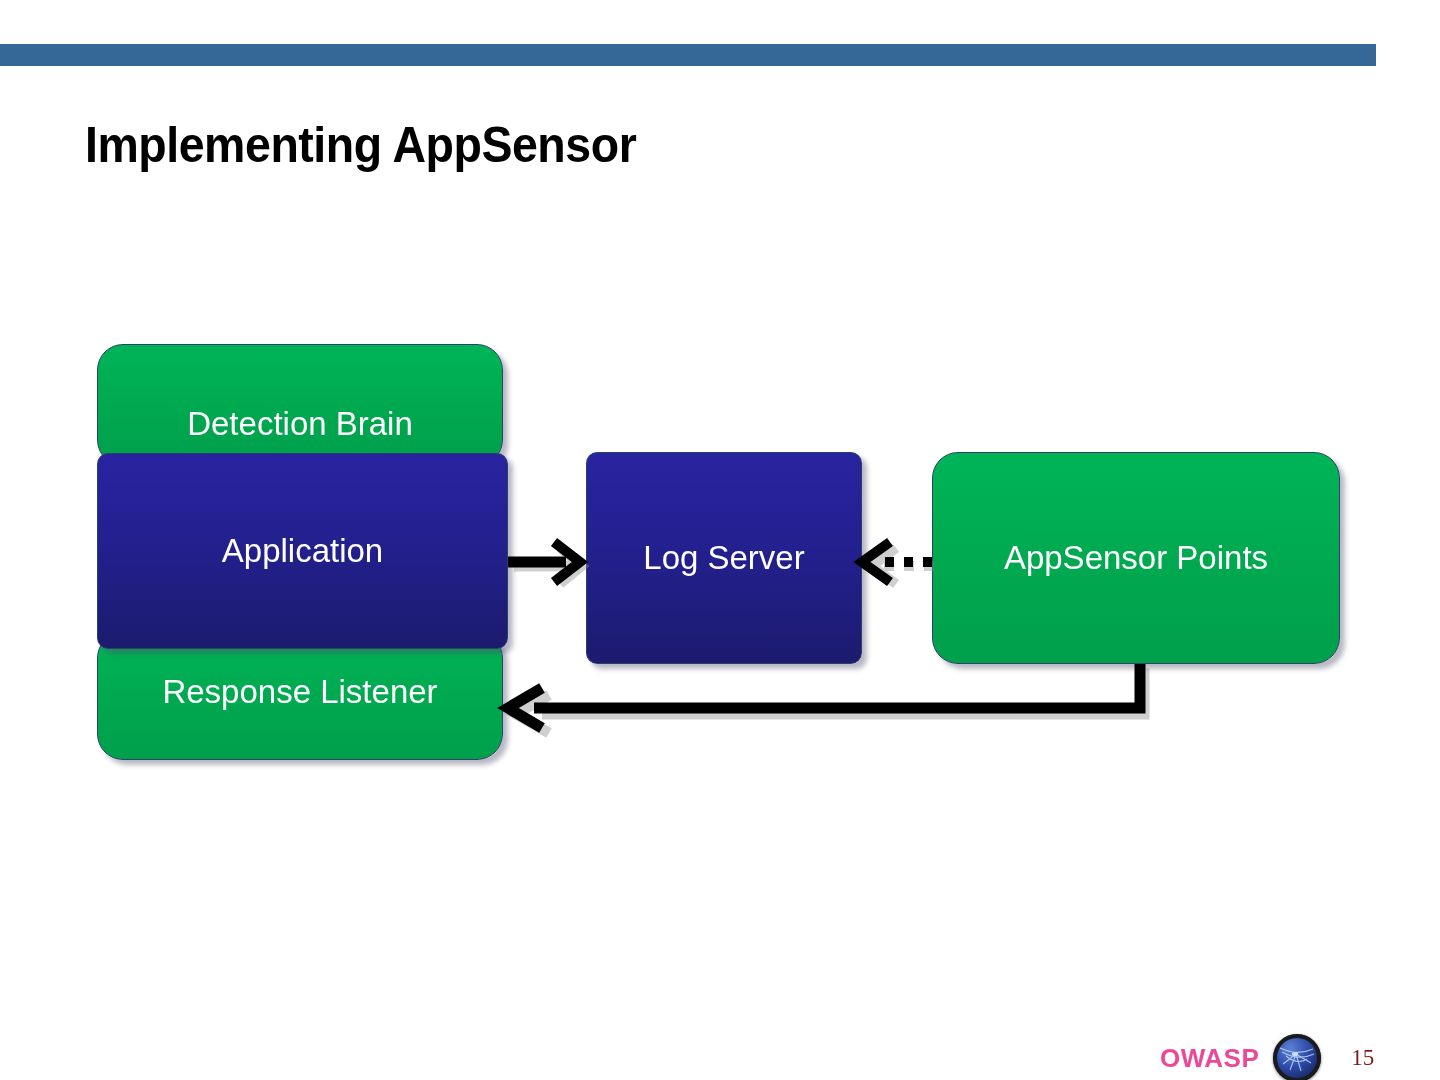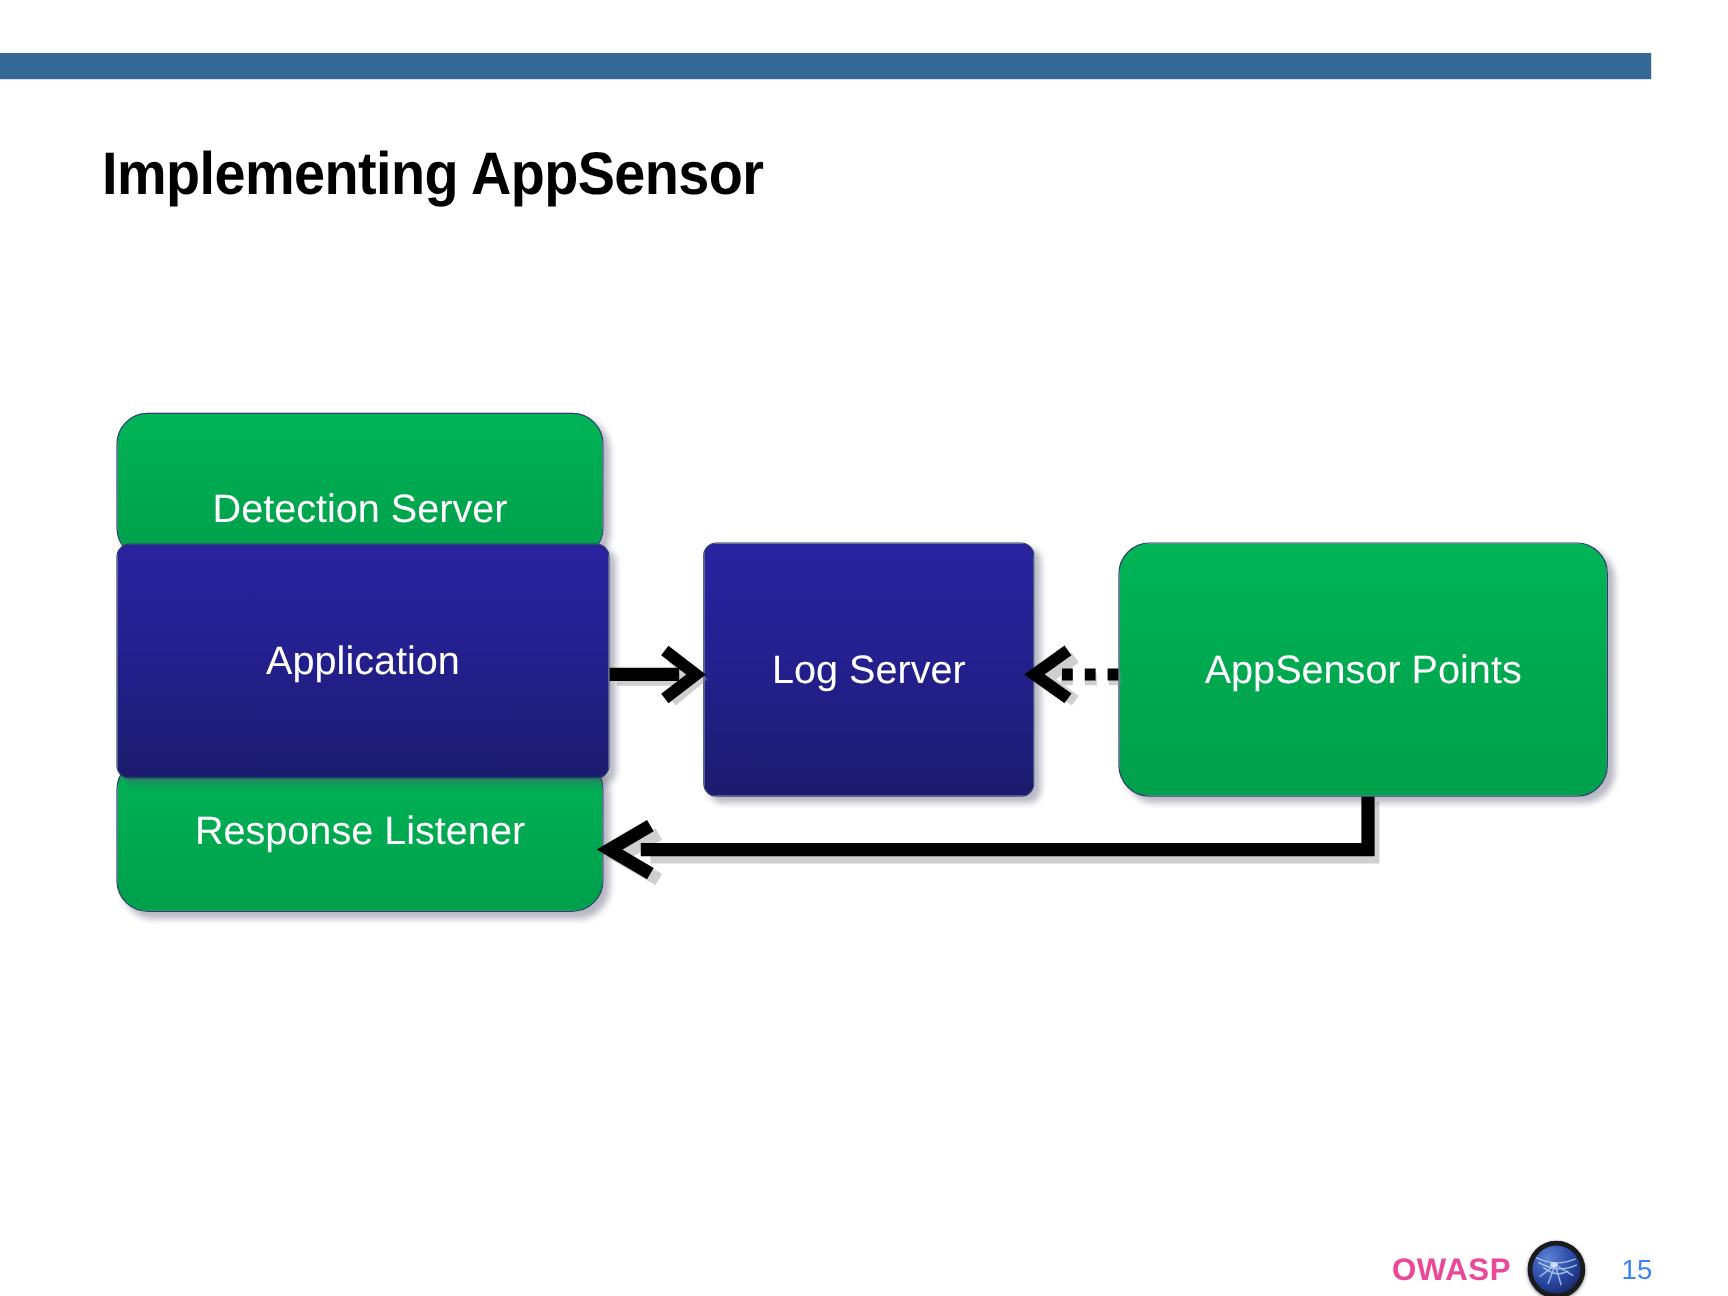--- a/index.html
+++ b/index.html
@@ -137,37 +137,37 @@
       radial-gradient(circle at 36% 30%, #5b82d4 0%, #2b49a8 42%, #15245e 78%, #0a1234 100%);
     box-shadow: inset 0 0 0 4px #1b1b1b, 0 1px 3px rgba(0,0,0,0.55);
     overflow: hidden;
   }
   .owasp-logo .web {
     position: absolute;
     left: 0; top: 0;
     width: 48px; height: 48px;
   }
   .page-number {
-    font-family: Liberation Sans, sans-serif;
+    font-family: Liberation Serif, serif;
     font-size: 23px;
-    color: #3b82f6;
+    color: #7f1d1d;
     margin-left: 16px;
   }
 </style>
 </head>
 <body>
 
 <div id="slide">
 
   <div class="top-bar"></div>
 
   <div class="slide-title">Implementing AppSensor</div>
 
   <div id="node-detection-points" class="node green">
-    <span>Detection Server</span>
+    <span>Detection Brain</span>
   </div>
 
   <div id="node-application" class="node blue">
     <span>Application</span>
   </div>
 
   <div id="node-response-listener" class="node green">
     <span>Response Listener</span>
   </div>
 

